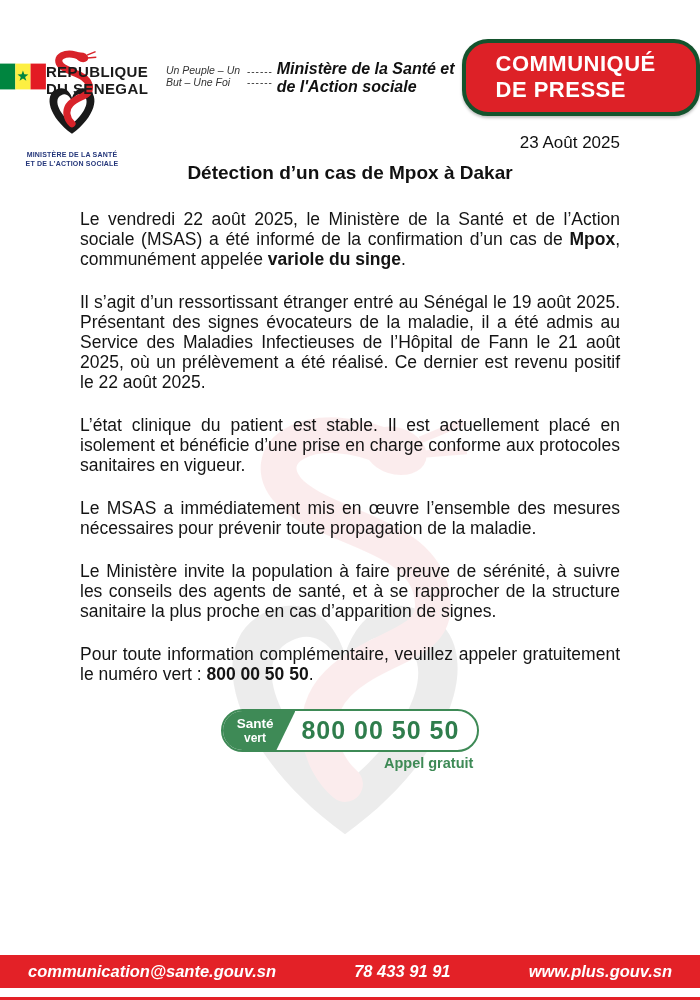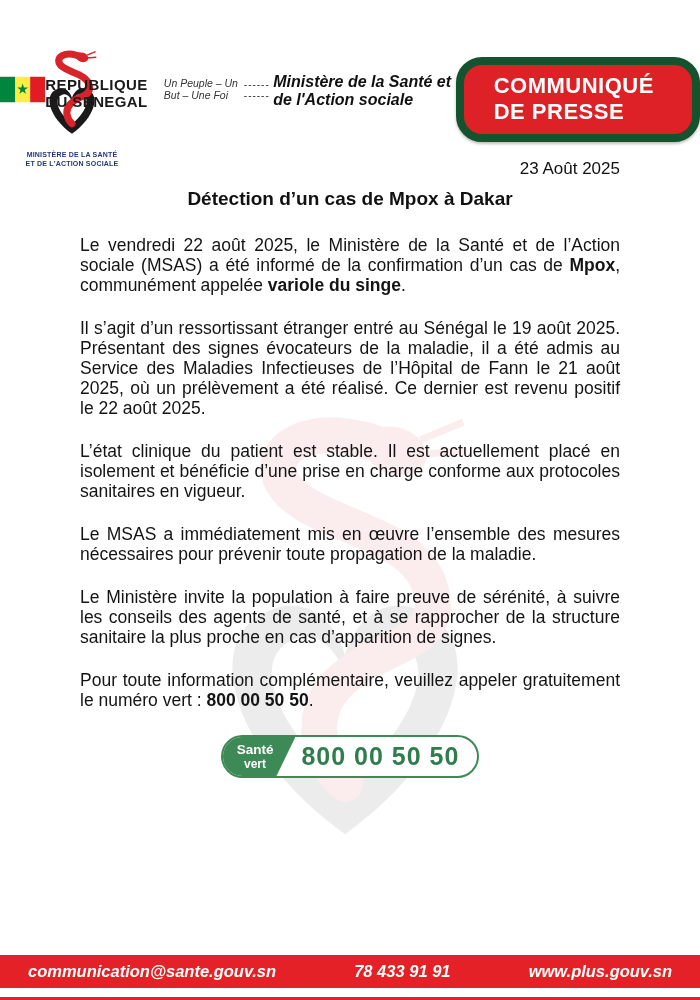--- a/index.html
+++ b/index.html
@@ -66,23 +66,23 @@
     color: #333;
   }
   .ministry {
     margin-top: 4px;
     font-weight: bold;
     font-style: italic;
     font-size: 16px;
     color: #111;
   }
   .press-banner {
-    margin-top: 21px;
+    margin-top: 3px;
     background: #dd2127;
-    border: 8px solid #14532d;
+    border: 4px solid #14532d;
     border-radius: 26px;
     padding: 8px 30px 9px 30px;
     color: #ffffff;
     font-weight: bold;
     font-size: 22px;
     letter-spacing: 0.5px;
     box-shadow: 0 2px 3px rgba(0,0,0,0.25);
   }
   
   .date-line {
@@ -241,20 +241,21 @@
   </div>
 
   <div class="hotline">
     <div class="hotline-pill">
       <div class="hotline-label">
         <span class="l1">Santé</span>
         <span class="l2">vert</span>
       </div>
       <div class="hotline-number">800 00 50 50</div>
     </div>
+    <div class="hotline-caption">Appel gratuit</div>
   </div>
 
   <div class="footer">
     <span>communication@sante.gouv.sn</span>
     <span>78 433 91 91</span>
     <span>www.plus.gouv.sn</span>
   </div>
   <div class="footer-strip"></div>
 
 </div>

